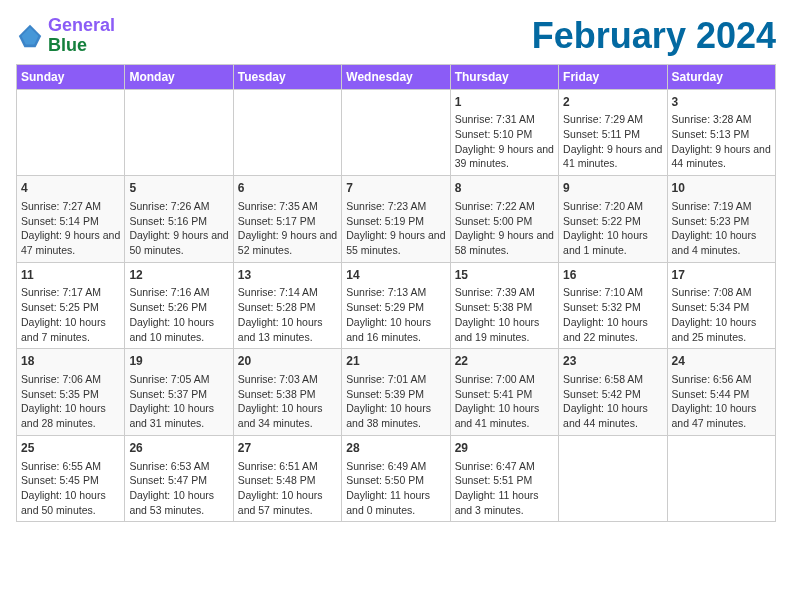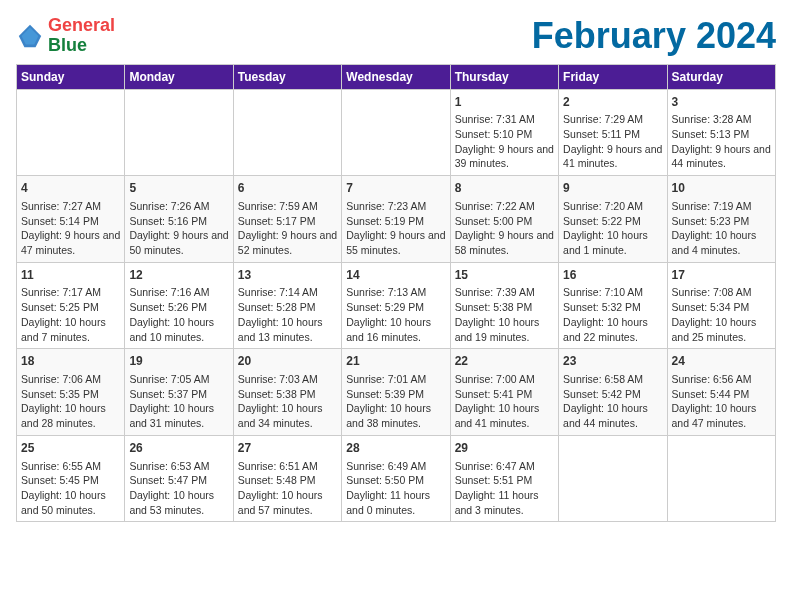--- a/index.html
+++ b/index.html
@@ -19,21 +19,21 @@
     .logo {
       display: flex;
       align-items: center;
       gap: 4px;
     }
     .logo-text {
       font-size: 18px;
       font-weight: bold;
       line-height: 1.1;
     }
-    .logo-general { color: #ef4444; }
+    .logo-general { color: #8b5cf6; }
     .logo-blue { color: #15803d; }
     .logo-icon {
       width: 28px;
       height: 28px;
     }
     .title-area {
       text-align: right;
     }
     .calendar-title {
       font-size: 36px;
@@ -45,21 +45,21 @@
       font-size: 14px;
       color: #333;
       font-weight: 600;
     }
     table {
       width: 100%;
       border-collapse: collapse;
       font-size: 11px;
     }
     thead tr th {
-      background-color: #4c1d95;
+      background-color: #8b5cf6;
       color: #fff;
       padding: 5px 4px;
       text-align: left;
       font-size: 12px;
       font-weight: bold;
       border: 1px solid #ccc;
     }
     tbody tr td {
       border: 1px solid #ccc;
       vertical-align: top;
@@ -150,21 +150,21 @@
           <div>Daylight: 9 hours and 47 minutes.</div>
         </td>
         <td>
           <span class="day-num">5</span>
           <div>Sunrise: 7:26 AM</div>
           <div>Sunset: 5:16 PM</div>
           <div>Daylight: 9 hours and 50 minutes.</div>
         </td>
         <td>
           <span class="day-num">6</span>
-          <div>Sunrise: 7:59 AM</div>
+          <div>Sunrise: 7:35 AM</div>
           <div>Sunset: 5:17 PM</div>
           <div>Daylight: 9 hours and 52 minutes.</div>
         </td>
         <td>
           <span class="day-num">7</span>
           <div>Sunrise: 7:23 AM</div>
           <div>Sunset: 5:19 PM</div>
           <div>Daylight: 9 hours and 55 minutes.</div>
         </td>
         <td>

